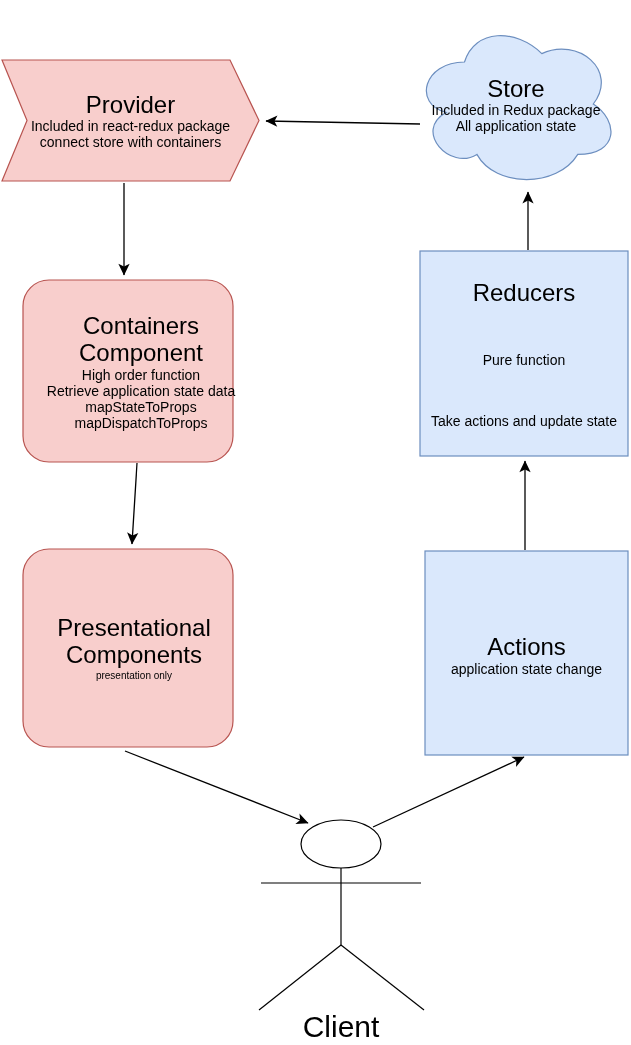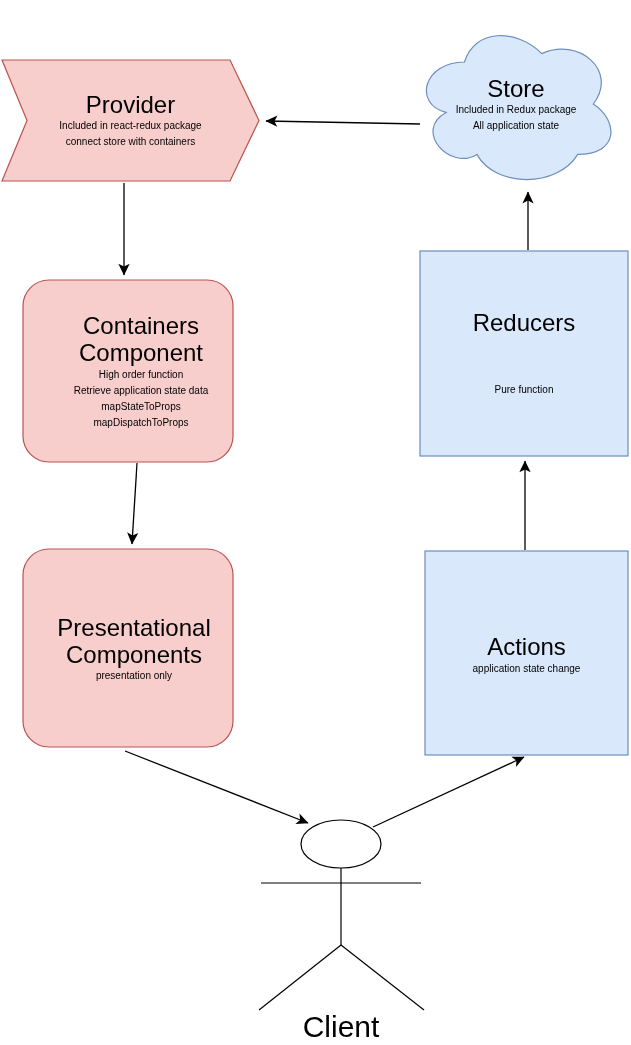--- a/index.html
+++ b/index.html
@@ -17,21 +17,21 @@
   .connector{stroke:#000;stroke-width:1.3;fill:none;}
   .actor{stroke:#000;stroke-width:1.2;fill:none;}
   .node-label{
     position:absolute;
     display:flex;flex-direction:column;
     align-items:center;justify-content:center;
     text-align:center;
     pointer-events:none;
   }
   .title{font-size:24px;line-height:27px;}
-  .body{font-size:10px;line-height:16px;margin-top:0;}
+  .body{font-size:14px;line-height:16px;margin-top:0;}
   .body.gap{margin-top:1px;}
   .body.small{font-size:10px;line-height:14px;}
   .client-title{font-size:30px;line-height:26px;}
 </style>
 </head>
 <body>
 
 <div class="canvas">
 
   <svg width="631" height="1045" viewBox="0 0 631 1045">
@@ -93,20 +93,21 @@
     <div class="title">Component</div>
     <div class="body gap">High order function</div>
     <div class="body">Retrieve application state data</div>
     <div class="body">mapStateToProps</div>
     <div class="body">mapDispatchToProps</div>
   </div>
 
   <div class="node-label" style="left:420px;top:251px;width:208px;height:205px;gap:45px;">
     <div class="title">Reducers</div>
     <div class="body gap">Pure function</div>
+    <div class="body">Take actions and update state</div>
   </div>
 
   <div class="node-label" style="left:29px;top:549px;width:210px;height:198px;">
     <div class="title">Presentational</div>
     <div class="title">Components</div>
     <div class="body gap small">presentation only</div>
   </div>
 
   <div class="node-label" style="left:425px;top:551px;width:203px;height:208px;align-items:center;">
     <div class="title">Actions</div>

